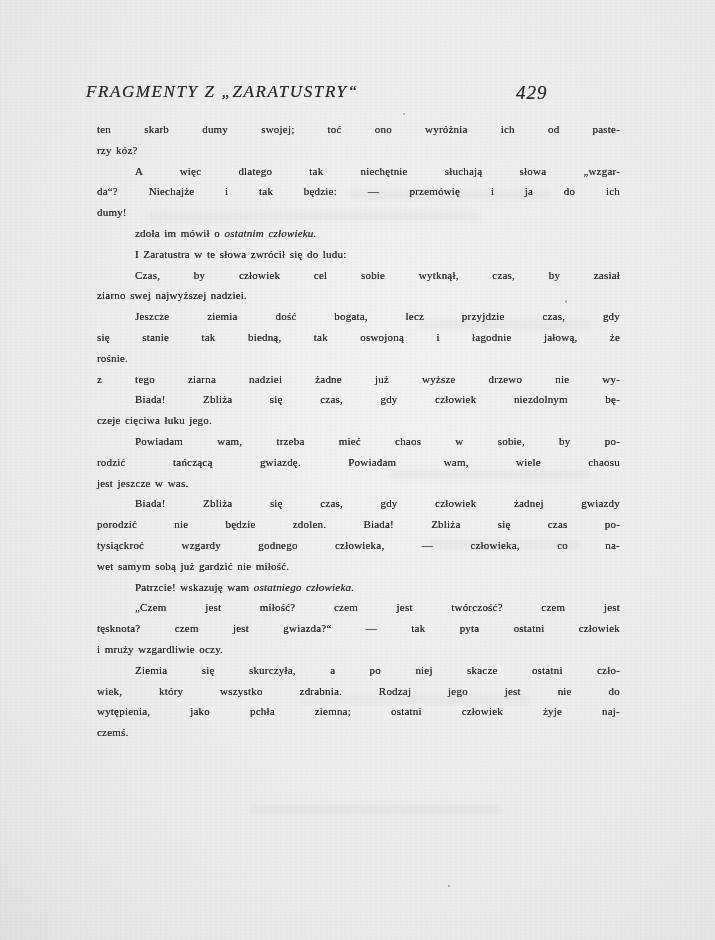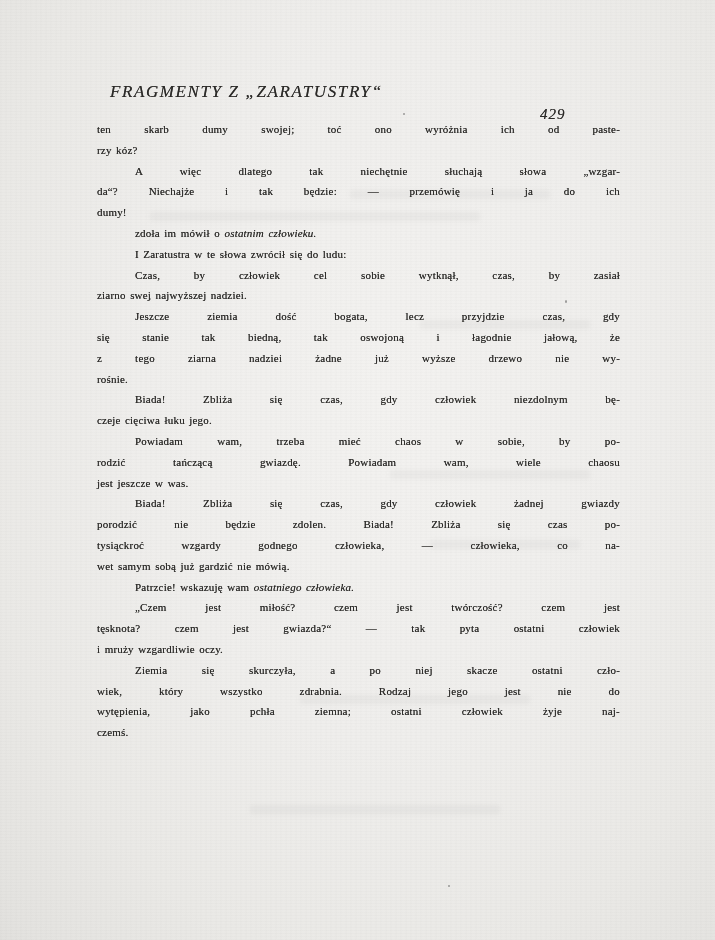--- a/index.html
+++ b/index.html
@@ -23,44 +23,43 @@
     position: absolute;
     inset: 0;
     background:
       repeating-linear-gradient(0deg, rgba(0,0,0,0.012) 0 1px, rgba(255,255,255,0.012) 1px 3px),
       repeating-linear-gradient(90deg, rgba(0,0,0,0.008) 0 2px, rgba(255,255,255,0.008) 2px 5px);
     pointer-events: none;
   }
   .header-row {
     position: absolute;
     top: 82px;
-    left: 110px;
+    left: 86px;
     width: 523px;
     height: 24px;
     text-align: center;
   }
   .running-title {
     position: absolute;
     left: 0;
     top: 0;
     font-style: italic;
     font-size: 17px;
     letter-spacing: 1.6px;
     white-space: nowrap;
     text-shadow: 0 0 0.5px rgba(43,42,40,0.75);
   }
   .page-number {
     position: absolute;
     left: 430px;
     top: 0;
     font-style: italic;
-    font-size: 15px;
+    font-size: 19px;
     letter-spacing: 1px;
     text-shadow: 0 0 0.5px rgba(43,42,40,0.75);
-    margin-top: 24px;
   }
   .text-body {
     position: absolute;
     top: 119px;
     left: 97px;
     width: 523px;
   }
   .paragraph { margin: 0; }
   .line {
     height: 20.8px;
@@ -132,37 +131,37 @@
       <div class="paragraph indent">
         <div class="line">I Zaratustra w te słowa zwrócił się do ludu:</div>
       </div>
       <div class="paragraph indent">
         <div class="line justify">Czas, by człowiek cel sobie wytknął, czas, by zasiał</div>
         <div class="line">ziarno swej najwyższej nadziei.</div>
       </div>
       <div class="paragraph indent">
         <div class="line justify">Jeszcze ziemia dość bogata, lecz przyjdzie czas, gdy</div>
         <div class="line justify">się stanie tak biedną, tak oswojoną i łagodnie jałową, że</div>
+        <div class="line">rośnie.</div>
         <div class="line justify">z tego ziarna nadziei żadne już wyższe drzewo nie wy-</div>
-        <div class="line">rośnie.</div>
       </div>
       <div class="paragraph indent">
         <div class="line justify">Biada! Zbliża się czas, gdy człowiek niezdolnym bę-</div>
         <div class="line">czeje cięciwa łuku jego.</div>
       </div>
       <div class="paragraph indent">
         <div class="line justify">Powiadam wam, trzeba mieć chaos w sobie, by po-</div>
         <div class="line justify">rodzić tańczącą gwiazdę. Powiadam wam, wiele chaosu</div>
         <div class="line">jest jeszcze w was.</div>
       </div>
       <div class="paragraph indent">
         <div class="line justify">Biada! Zbliża się czas, gdy człowiek żadnej gwiazdy</div>
         <div class="line justify">porodzić nie będzie zdolen. Biada! Zbliża się czas po-</div>
         <div class="line justify">tysiąckroć wzgardy godnego człowieka, — człowieka, co na-</div>
-        <div class="line">wet samym sobą już gardzić nie mówią.</div>
+        <div class="line">wet samym sobą już gardzić nie miłość.</div>
       </div>
       <div class="paragraph indent">
         <div class="line"><span>Patrzcie! wskazuję wam </span><span class="it">ostatniego człowieka.</span></div>
       </div>
       <div class="paragraph indent">
         <div class="line justify">„Czem jest miłość? czem jest twórczość? czem jest</div>
         <div class="line justify">tęsknota? czem jest gwiazda?“ — tak pyta ostatni człowiek</div>
         <div class="line">i mruży wzgardliwie oczy.</div>
       </div>
       <div class="paragraph indent">

